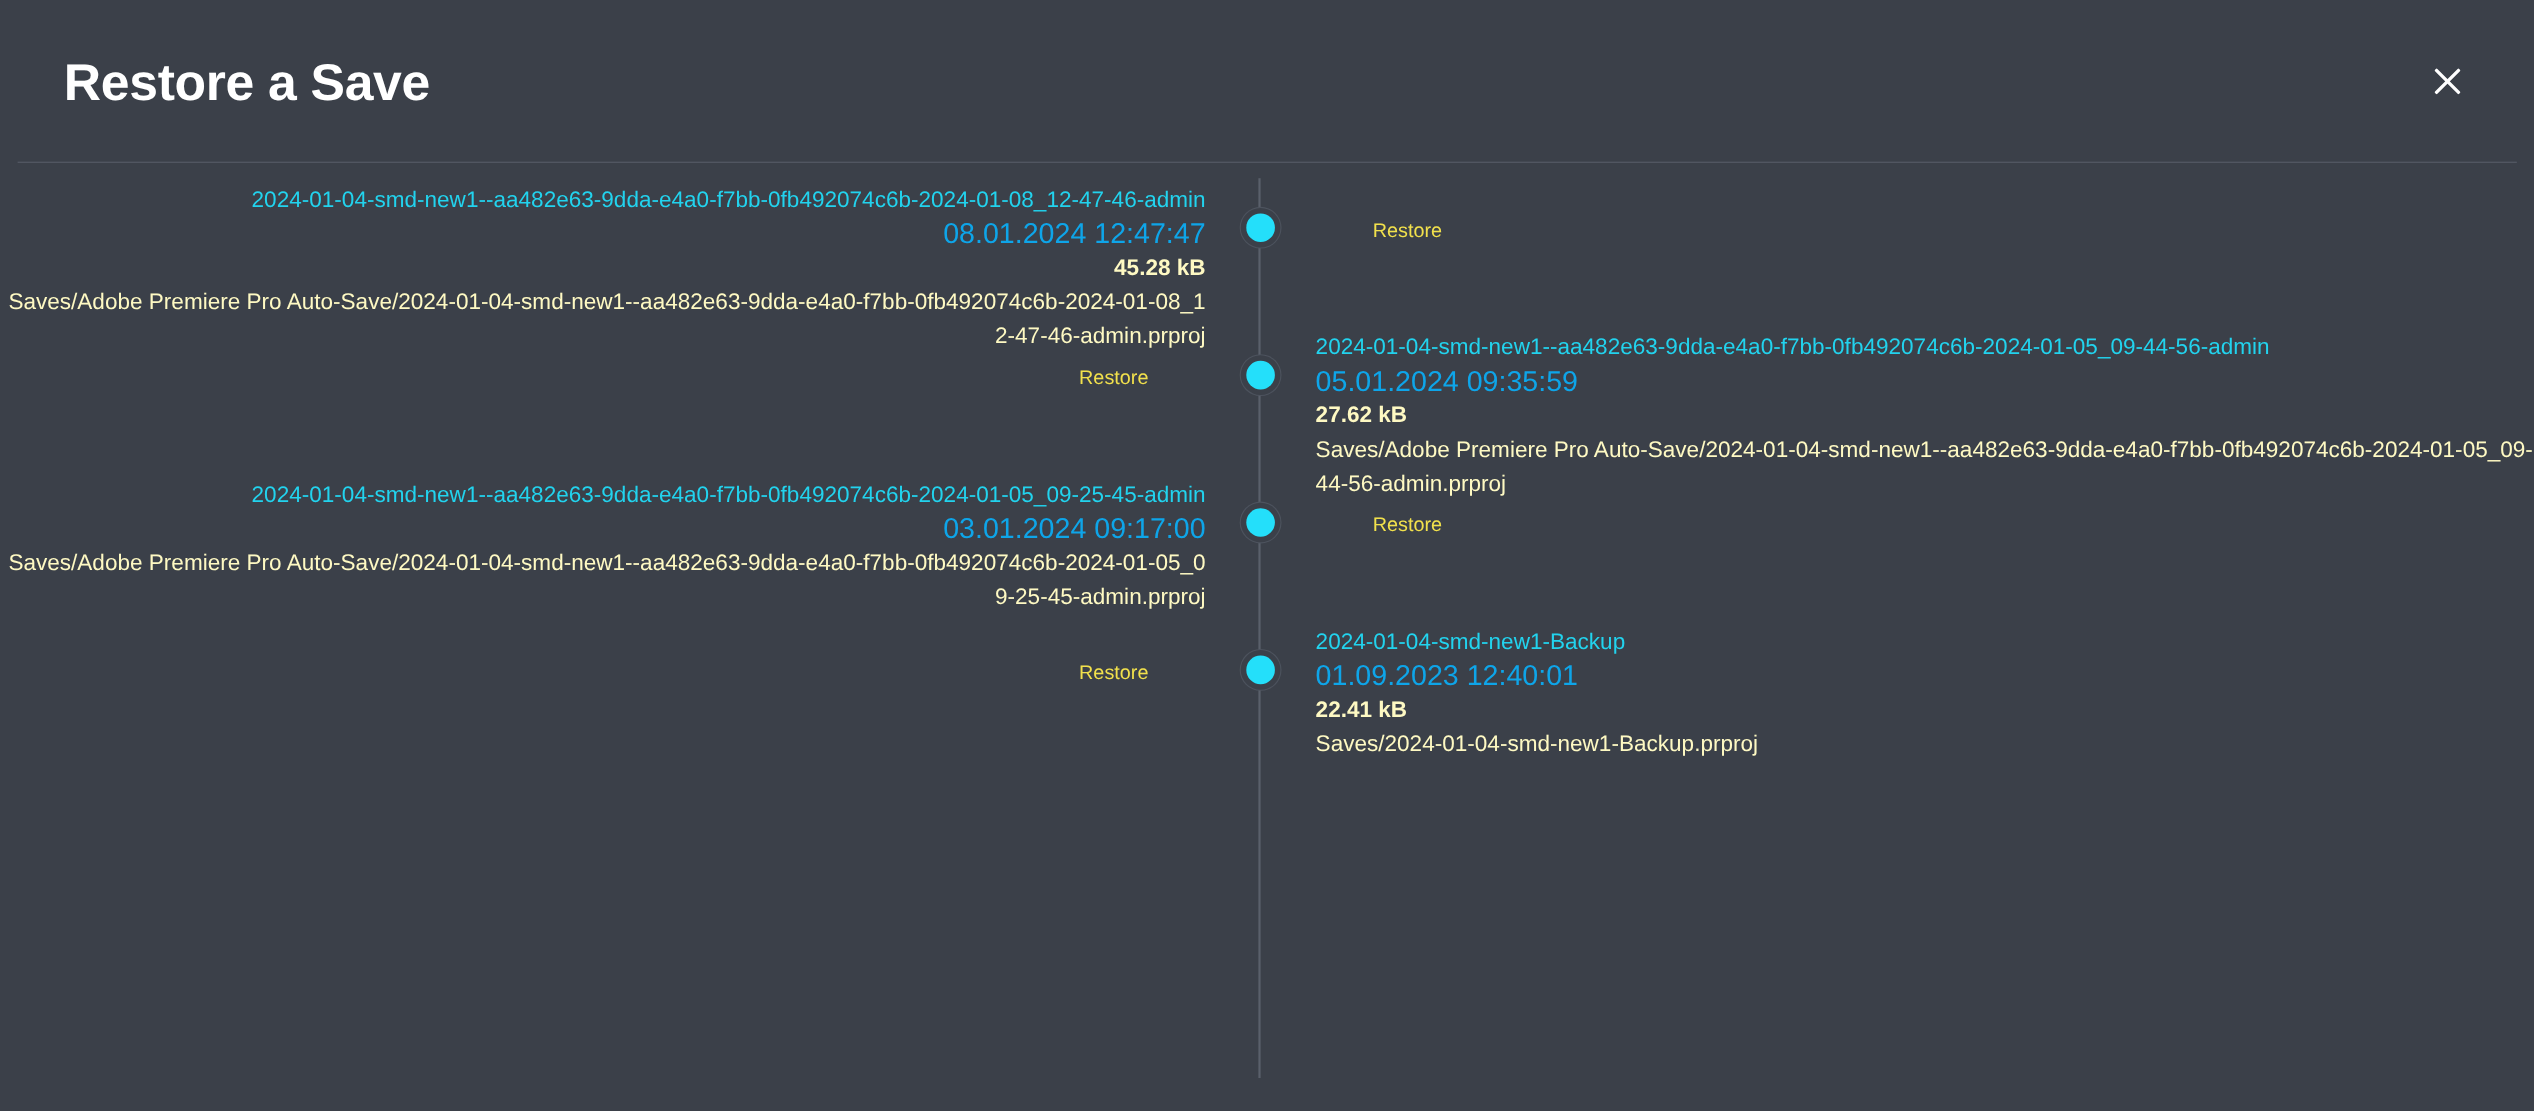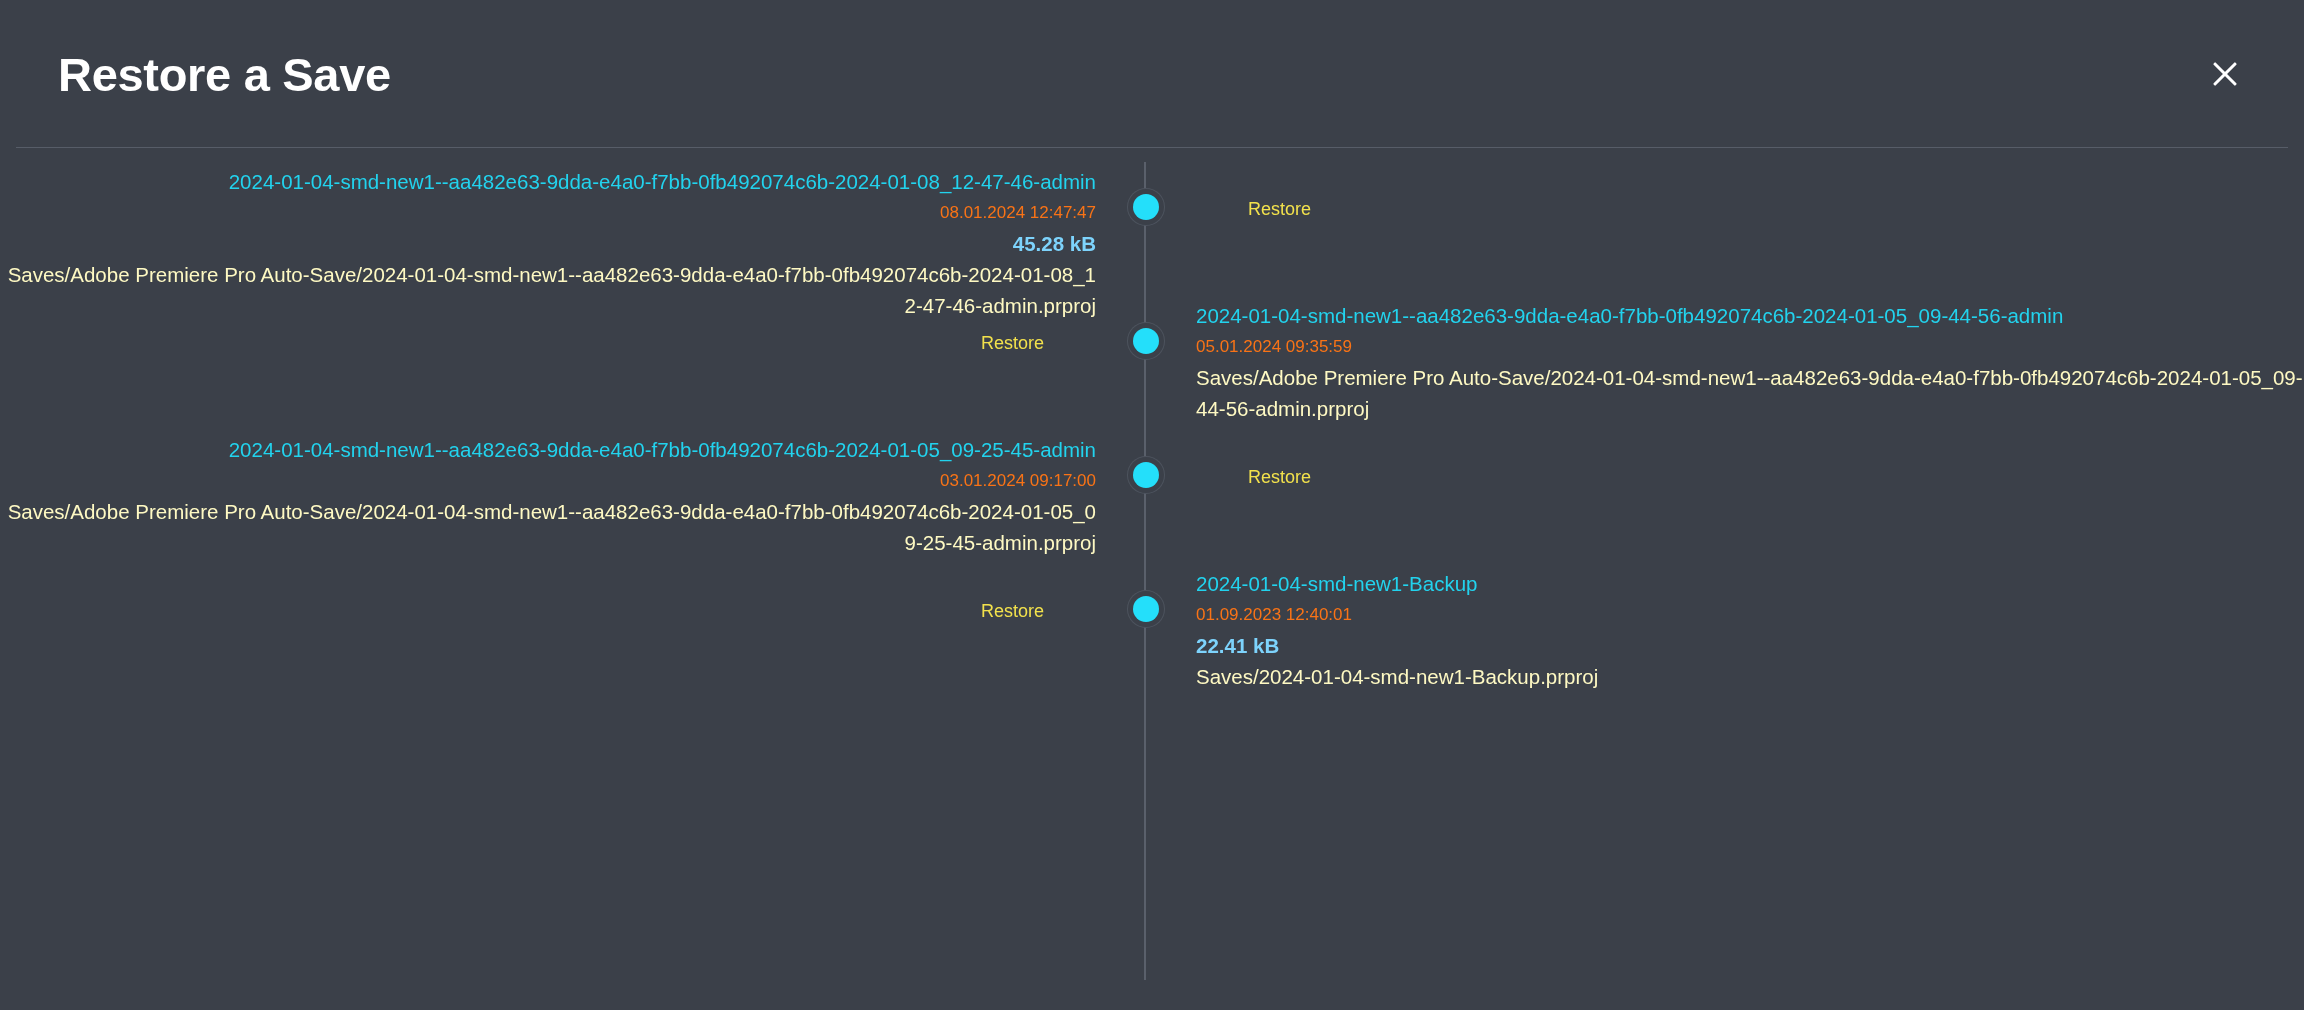--- a/index.html
+++ b/index.html
@@ -131,28 +131,28 @@
   .card-title {
     display: inline-block;
     font-size: 20.5px;
     color: #22d3ee;
     line-height: 31px;
     text-decoration: none;
     cursor: pointer;
     word-break: break-all;
   }
   .card-date {
-    font-size: 17px;
-    color: #f97316;
+    font-size: 26px;
+    color: #0ea5e9;
     line-height: 31px;
   }
   .card-size {
     font-size: 20.5px;
     font-weight: bold;
-    color: #7dd3fc;
+    color: #fef9c3;
     line-height: 31px;
   }
   .card-path {
     font-size: 20.5px;
     color: #fef9c3;
     line-height: 31px;
     word-break: break-all;
   }
 
   .restore-link {
@@ -188,21 +188,21 @@
             <span class="tl-dot" style="top: 28px;"></span>
           </div>
           <div class="tl-right" style="padding-left: 52px;"><a class="restore-link" style="margin-top: 28px;">Restore</a></div>
         </div>
         <div class="tl-row" style="top: 152px;">
           <div class="tl-left" style="padding-right: 52px;"><a class="restore-link" style="margin-top: 28px;">Restore</a></div>
           <div class="tl-gut">
             <span class="tl-dot" style="top: 28px;"></span>
           </div>
           <div class="tl-right" style="padding-left: 0px;">
-            <div><a class="card-title">2024-01-04-smd-new1--aa482e63-9dda-e4a0-f7bb-0fb492074c6b-2024-01-05_09-44-56-admin</a><div class="card-date">05.01.2024 09:35:59</div><div class="card-path">Saves/Adobe Premiere Pro Auto-Save/2024-01-04-smd-new1--aa482e63-9dda-e4a0-f7bb-0fb492074c6b-2024-01-05_09-44-56-admin.prproj</div></div>
+            <div><a class="card-title">2024-01-04-smd-new1--aa482e63-9dda-e4a0-f7bb-0fb492074c6b-2024-01-05_09-44-56-admin</a><div class="card-date">05.01.2024 09:35:59</div><div class="card-size">27.62 kB</div><div class="card-path">Saves/Adobe Premiere Pro Auto-Save/2024-01-04-smd-new1--aa482e63-9dda-e4a0-f7bb-0fb492074c6b-2024-01-05_09-44-56-admin.prproj</div></div>
           </div>
         </div>
         <div class="tl-row" style="top: 286px;">
           <div class="tl-left" style="padding-right: 0px;">
             <div><a class="card-title">2024-01-04-smd-new1--aa482e63-9dda-e4a0-f7bb-0fb492074c6b-2024-01-05_09-25-45-admin</a><div class="card-date">03.01.2024 09:17:00</div><div class="card-path">Saves/Adobe Premiere Pro Auto-Save/2024-01-04-smd-new1--aa482e63-9dda-e4a0-f7bb-0fb492074c6b-2024-01-05_09-25-45-admin.prproj</div></div>
           </div>
           <div class="tl-gut">
             <span class="tl-dot" style="top: 28px;"></span>
           </div>
           <div class="tl-right" style="padding-left: 52px;"><a class="restore-link" style="margin-top: 28px;">Restore</a></div>

